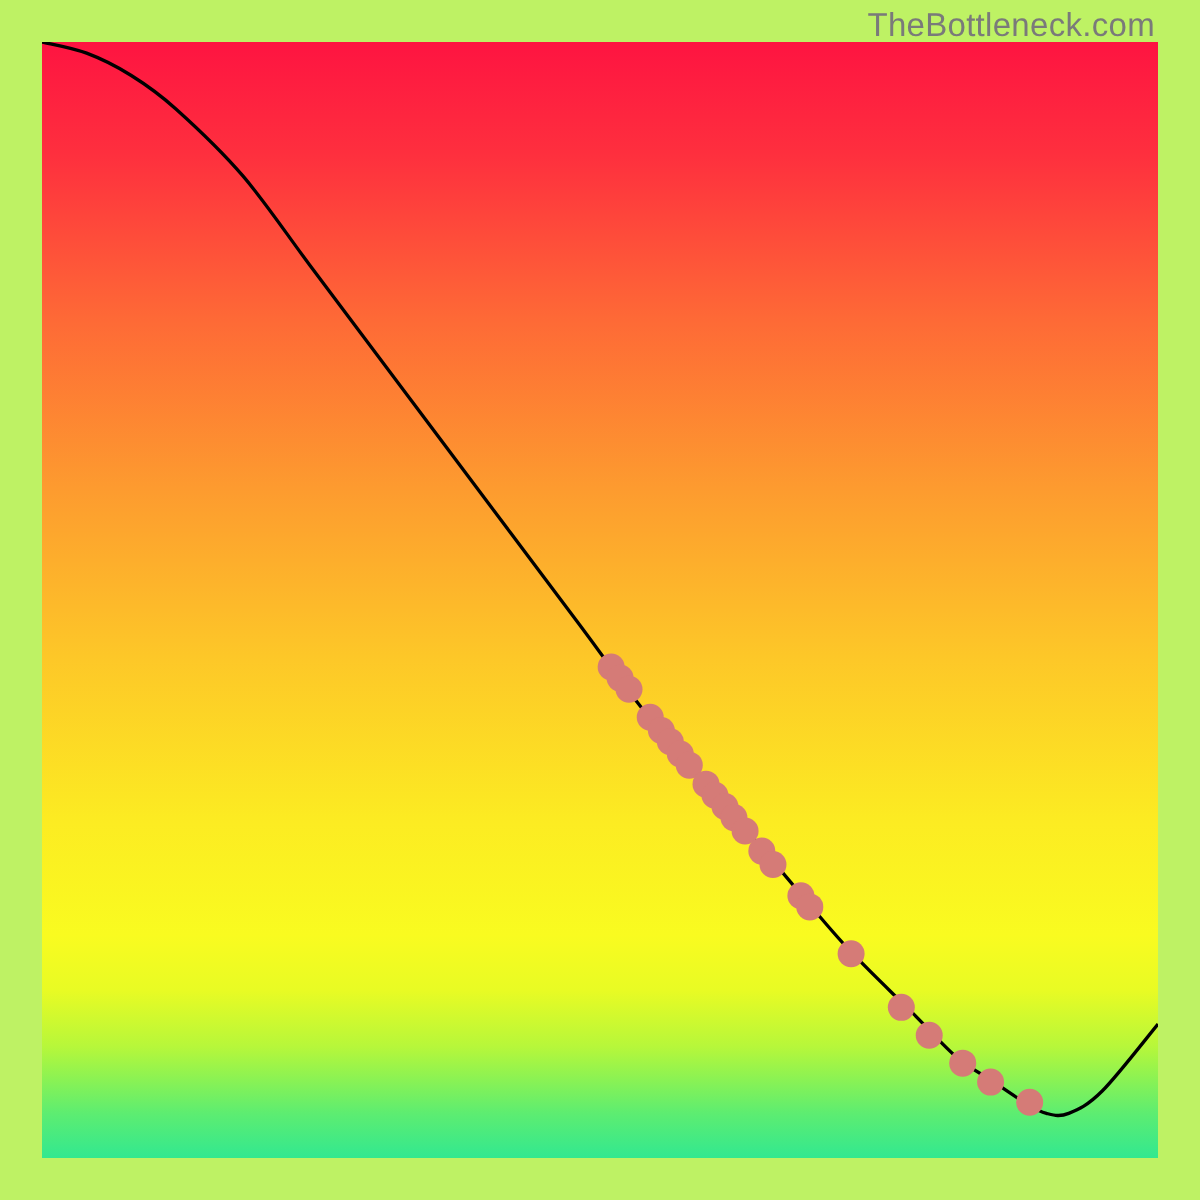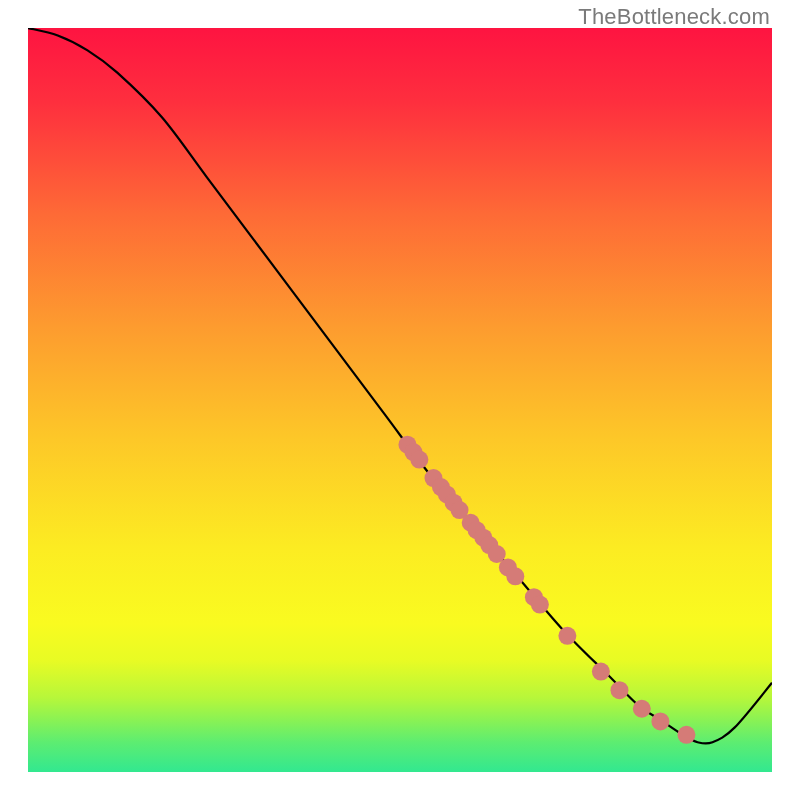--- a/index.html
+++ b/index.html
@@ -1,21 +1,21 @@
 <!DOCTYPE html>
 <html><head>
 <meta charset="utf-8">
 <style>
   * { margin: 0; padding: 0; box-sizing: border-box; }
   html, body { width: 800px; height: 800px; overflow: hidden; background: #000; }
   .frame {
     position: absolute;
     top: 0; left: 0;
     width: 800px; height: 800px;
-    background: #ffffff;
+    background: #bef264;
   }
   .plot {
     position: absolute;
     top: 28px;
     left: 28px;
     width: 744px;
     height: 744px;
     overflow: hidden;
   }
   .gradient {

